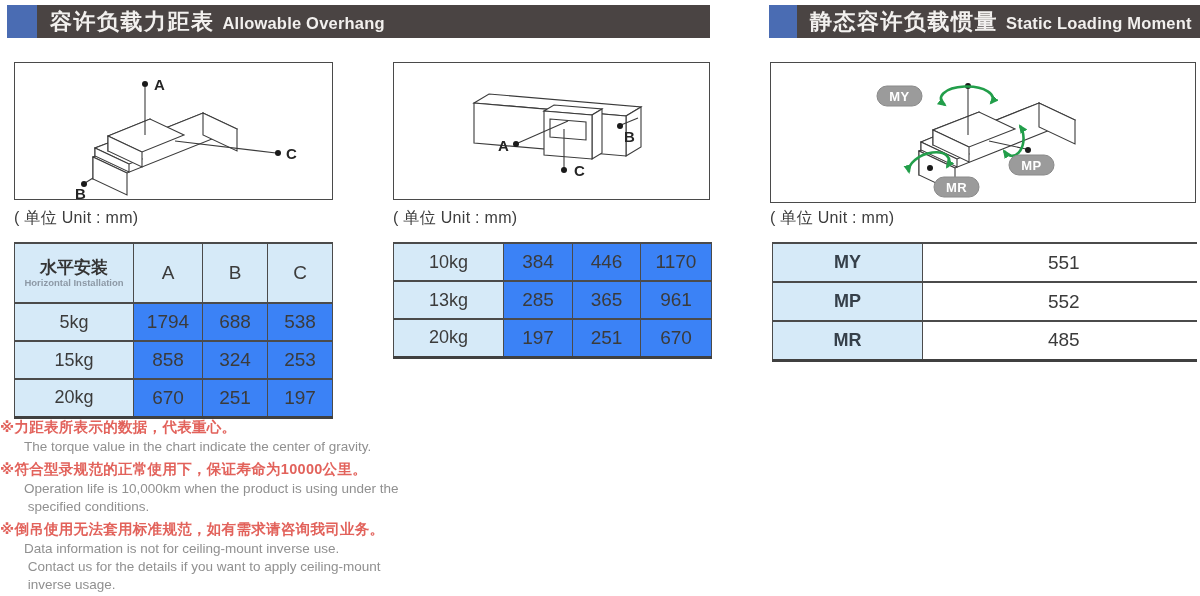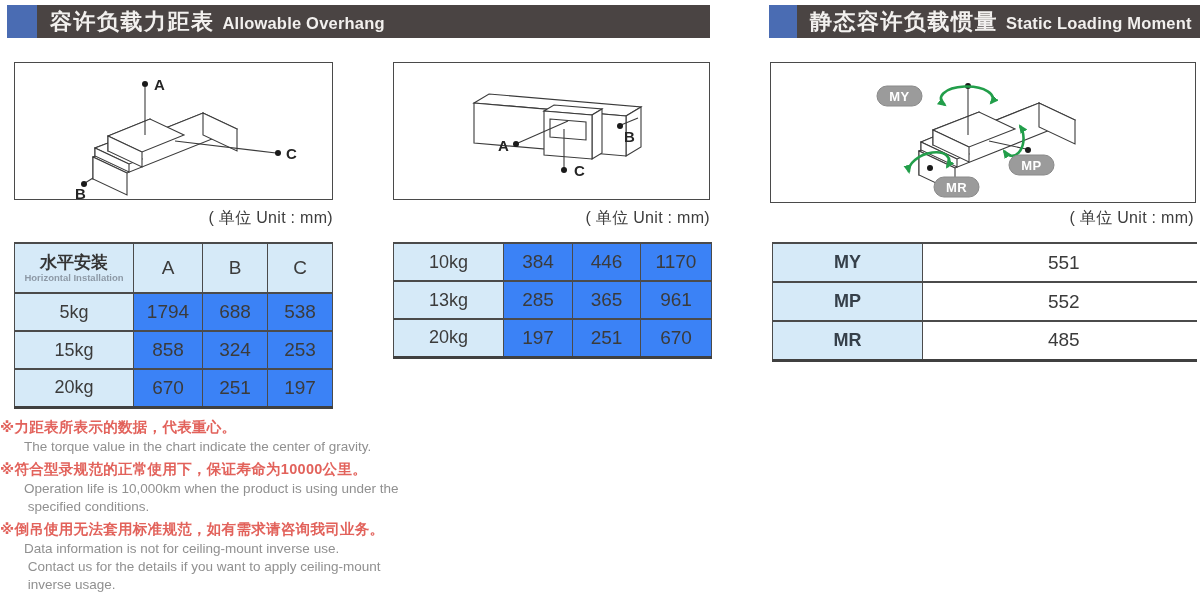--- a/index.html
+++ b/index.html
@@ -19,41 +19,41 @@
   #header-right .header-square{width:28px;}
 
   
   .diagram-box{position:absolute;border:1px solid #4a4a4a;background:#fff;}
   #diagram-horizontal{left:14px;top:62px;width:317px;height:136px;}
   #diagram-wall{left:393px;top:62px;width:315px;height:136px;}
   #diagram-moment{left:770px;top:62px;width:424px;height:139px;}
   .diagram-box svg{display:block;}
 
   
-  .unit-note{position:absolute;font-size:16px;color:#3d3d3d;text-align:right;letter-spacing:0.3px;}
+  .unit-note{position:absolute;font-size:16px;color:#3d3d3d;text-align:left;letter-spacing:0.3px;}
   #unit-1{left:14px;top:208px;width:319px;}
   #unit-2{left:393px;top:208px;width:317px;}
   #unit-3{left:770px;top:208px;width:424px;}
 
   
   table.data-table{position:absolute;border-collapse:collapse;table-layout:fixed;background:#fff;}
   table.data-table td,table.data-table th{
     border-style:solid;border-color:#4b4b4b;border-width:2px 1px;
     text-align:center;vertical-align:middle;padding:0;color:#3b3b3b;
   }
   table.data-table{border-top:2px solid #404040;border-bottom:3px solid #404040;}
   .cell-blue{background:#d6eaf8;}
   .head-zh{font-size:17px;font-weight:bold;color:#343434;line-height:19px;}
   .head-en{font-size:9.5px;color:#8d99a6;line-height:11px;}
   .col-letter{font-size:19px;font-weight:400;}
   .load-cell{font-size:18px;}
   .num-cell{font-size:19px;background:#3b82f6;}
   #table-horizontal{left:14px;top:242px;}
   #table-wall{left:393px;top:242px;}
-  #table-horizontal tr.head-row,#table-wall tr.head-row{height:50px;}
+  #table-horizontal tr.head-row,#table-wall tr.head-row{height:60px;}
   #table-horizontal tr.data-row,#table-wall tr.data-row{height:38px;}
 
   #table-moment{left:772px;top:242px;border-right:none;}
   #table-moment tr{height:39px;}
   #table-moment td{border-width:2px 1px;}
   #table-moment td.m-value{border-right:none;font-size:19px;background:#fff;padding-left:8px;}
   #table-moment td.m-label{font-size:18px;font-weight:600;color:#36404a;}
 
   
   #notes{position:absolute;left:0;top:417px;width:474px;}

